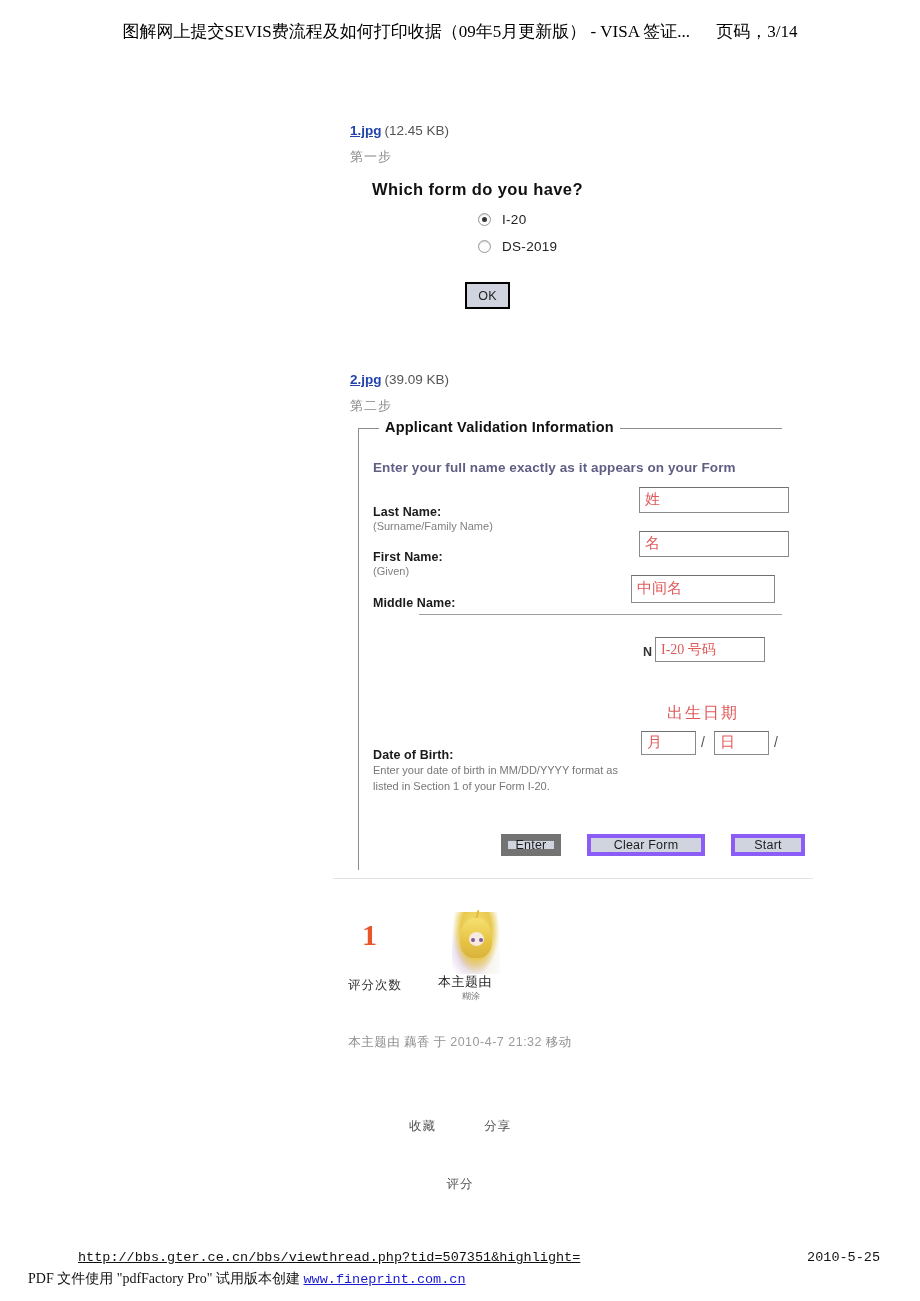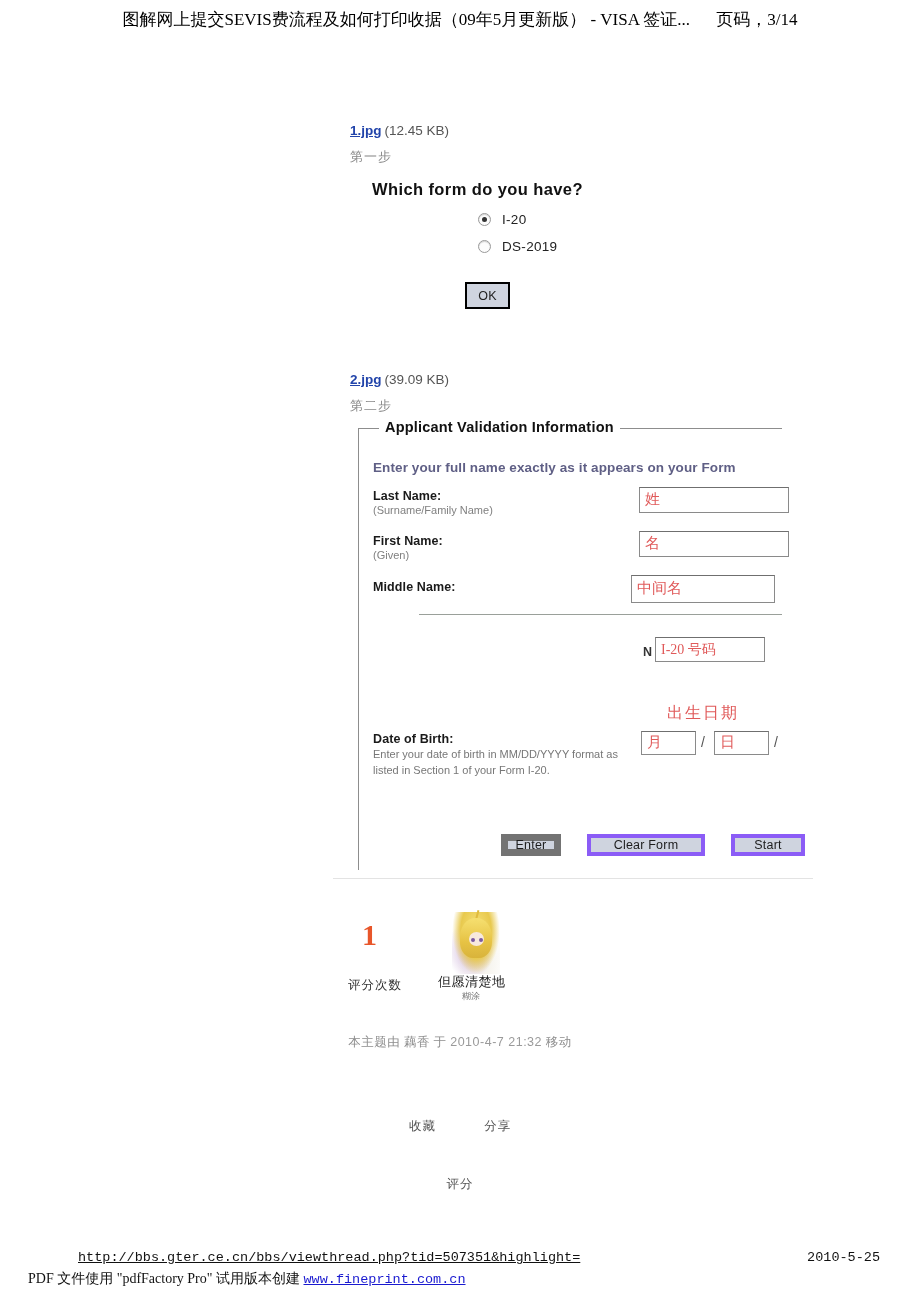--- a/index.html
+++ b/index.html
@@ -17,21 +17,21 @@
   }
   .page {
     position: absolute;
     inset: 0;
   }
 
   
   .page-header {
     position: absolute;
     left: 0; right: 0;
-    top: 8px;
+    top: 20px;
     text-align: center;
     font-family: "Liberation Serif", serif;
     font-size: 17px;
     color: #000;
     white-space: nowrap;
   }
   .page-header .hdr-title { letter-spacing: 0px; }
   .page-header .hdr-page { margin-left: 22px; }
 
   
@@ -150,20 +150,21 @@
   .field-row {
     position: absolute;
     left: 14px;
     width: 410px;
   }
   .f-label {
     font-size: 12.5px;
     font-weight: bold;
     color: #1a1a1a;
     letter-spacing: .1px;
+    margin-top: 16px;
   }
   .f-sub {
     font-size: 11px;
     color: #808080;
     margin-top: 1px;
   }
   .f-desc {
     font-size: 11px;
     color: #777;
     line-height: 15.5px;
@@ -502,21 +503,21 @@
   <div class="rate-num">1</div>
   <div class="rate-label">评分次数</div>
 
   <div class="avatar">
     <div class="ahoge"></div>
     <div class="hair"></div>
     <div class="face"></div>
     <div class="eye l"></div>
     <div class="eye r"></div>
   </div>
-  <div class="author-name">但愿清楚地</div>
+  <div class="author-name">本主题由</div>
   <div class="author-sub">糊涂</div>
 
   <div class="moved-note">
     <span>本主题由 藕香 于</span>
     <span class="dt">2010-4-7 21:32</span>
     <span>移动</span>
   </div>
 
   <div class="link-row">
     <span>收藏</span>

